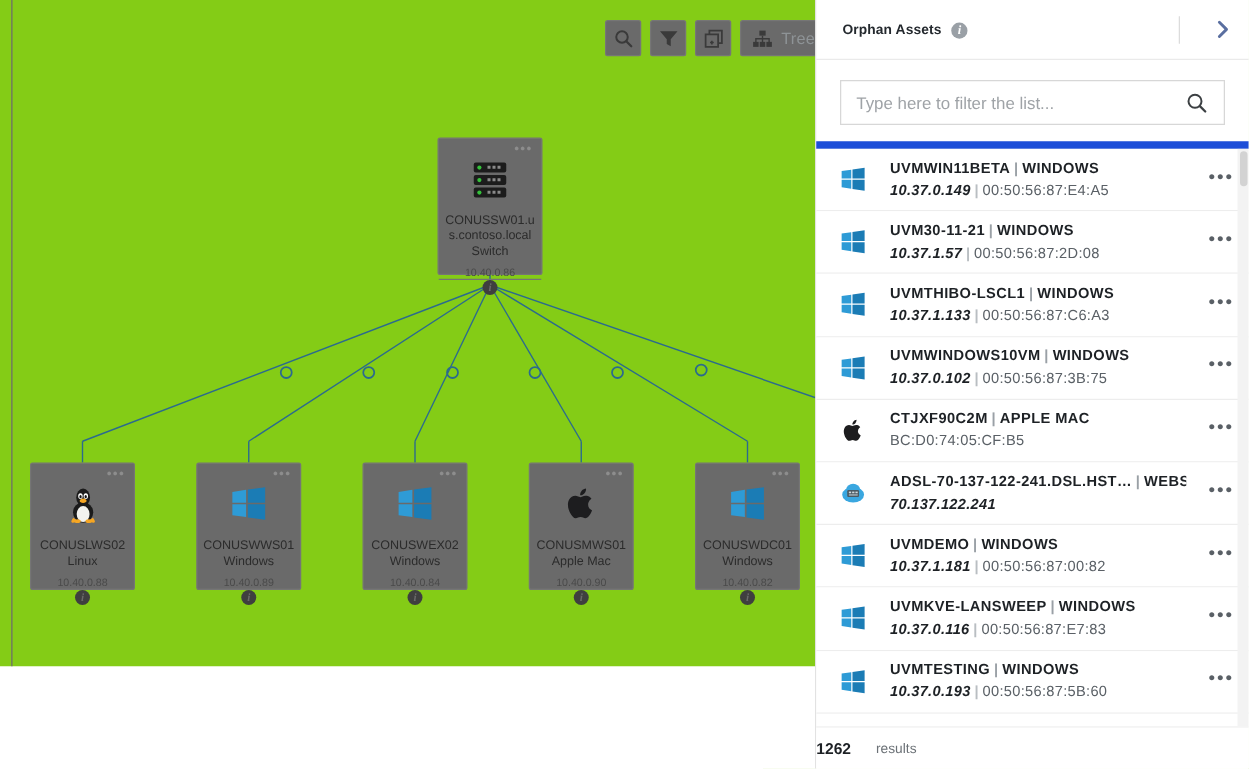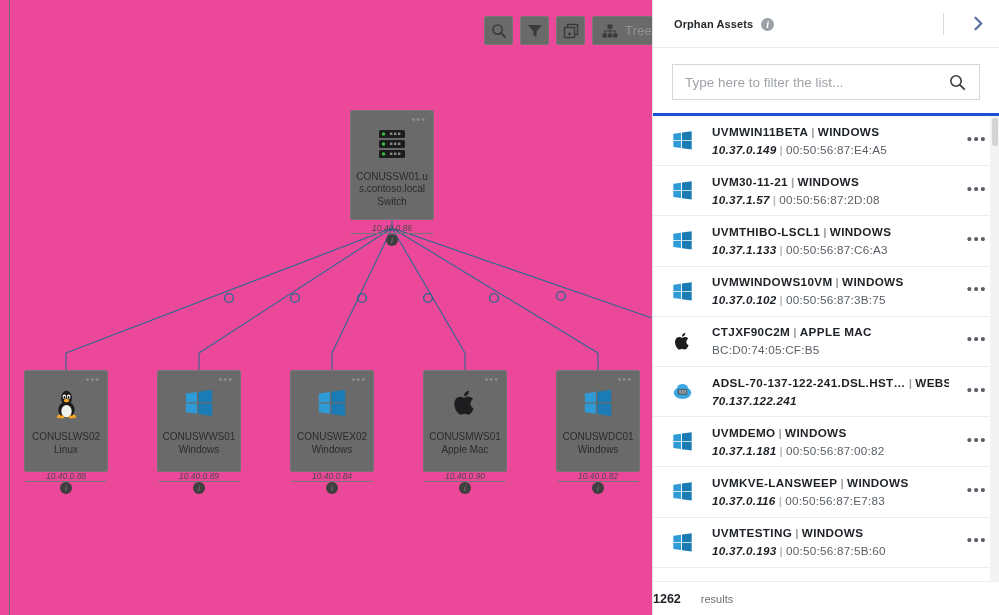--- a/index.html
+++ b/index.html
@@ -7,22 +7,22 @@
     width: 999px; height: 615px;
     overflow: hidden;
     font-family: "Liberation Sans", sans-serif;
     background: #ffffff;
   }
   #app { position: relative; width: 999px; height: 615px; overflow: hidden; }
 
   
   #canvas {
     position: absolute; left: 0; top: 0;
-    width: 652px; height: 615px;
-    background: #ec4899;
+    width: 652px; height: 533px;
+    background: #84cc16;
     overflow: hidden;
   }
   #edges { position: absolute; left: 0; top: 0; width: 652px; height: 615px; }
 
   .frame-left-border {
     position: absolute; left: 9px; top: 0; width: 1px; height: 615px;
     background: #6c6c6c;
   }
 
   
@@ -67,21 +67,21 @@
     flex: 1;
     display: flex; flex-direction: column; align-items: center;
     padding-top: 12px;
   }
   .node-icon { height: 40px; display: flex; align-items: center; justify-content: center; }
   .node-name {
     margin-top: 8px; font-size: 10px; color: #2b2b2b; text-align: center;
     line-height: 12px; padding: 0 4px; word-break: break-word;
   }
   .node-type { font-size: 10px; color: #2b2b2b; text-align: center; line-height: 13px; }
-  .node-ip { margin-top: 15px; font-size: 8.5px; color: #4a4a4a; text-align: center; font-style: italic; }
+  .node-ip { margin-top: 5px; font-size: 8.5px; color: #4a4a4a; text-align: center; }
   .node-foot {
     height: 23px; border-top: 1px solid #757575;
     display: flex; align-items: center; justify-content: center;
   }
   .info-circle {
     width: 12px; height: 12px; border-radius: 50%;
     background: #3f3f3f; color: #6a6a6a;
     font-size: 9px; font-weight: bold; font-style: italic;
     display: flex; align-items: center; justify-content: center;
     font-family: "Liberation Serif", serif;
@@ -136,21 +136,21 @@
     flex: 1; height: 34px; border: none; outline: none;
     padding: 0 8px 0 12px;
     font-family: "Liberation Sans", sans-serif;
     font-size: 13.5px; color: #3c4043; background: transparent;
   }
   #filter-input::placeholder { color: #9fa3a7; }
   #filter-search-icon { padding-right: 13px; display: flex; align-items: center; }
 
   #list-wrap {
     flex: 1; position: relative; overflow: hidden;
-    border-top: 3px solid #1d4ed8;
+    border-top: 6px solid #1d4ed8;
   }
   #list { position: absolute; left: 0; top: 0; right: 0; }
   .row {
     height: 50.2px;
     display: flex; align-items: center;
     border-bottom: 1px solid #ededed;
     padding: 0 0 0 19px;
     background: #fff;
   }
   .row-icon { width: 40px; flex: 0 0 40px; display: flex; align-items: center; }

